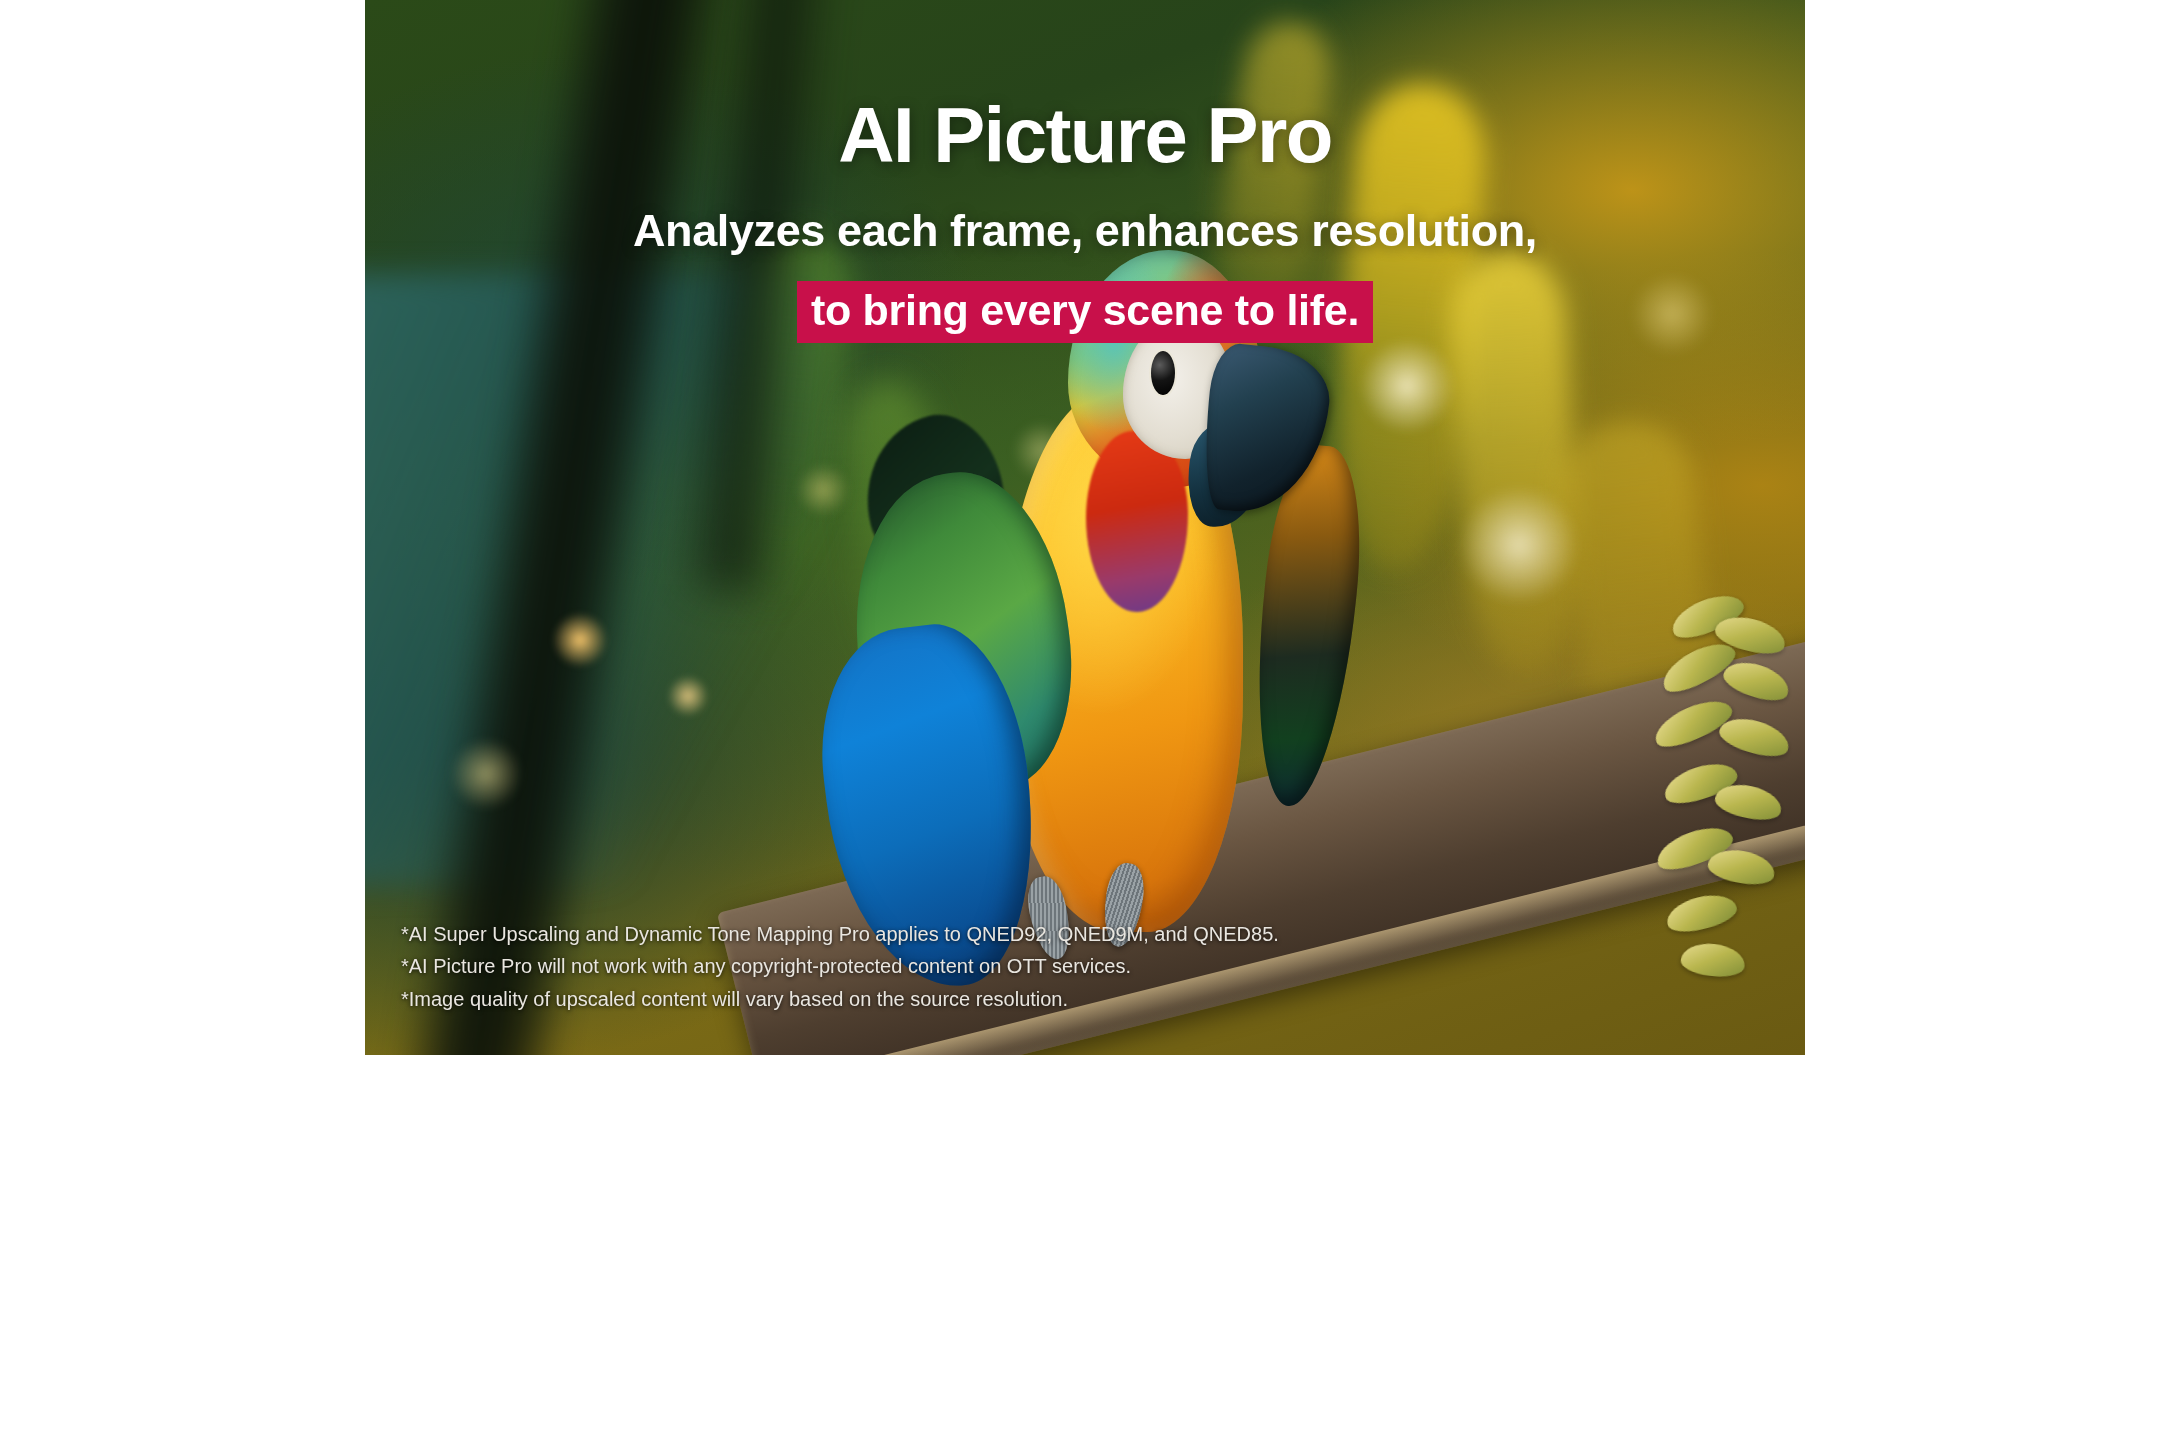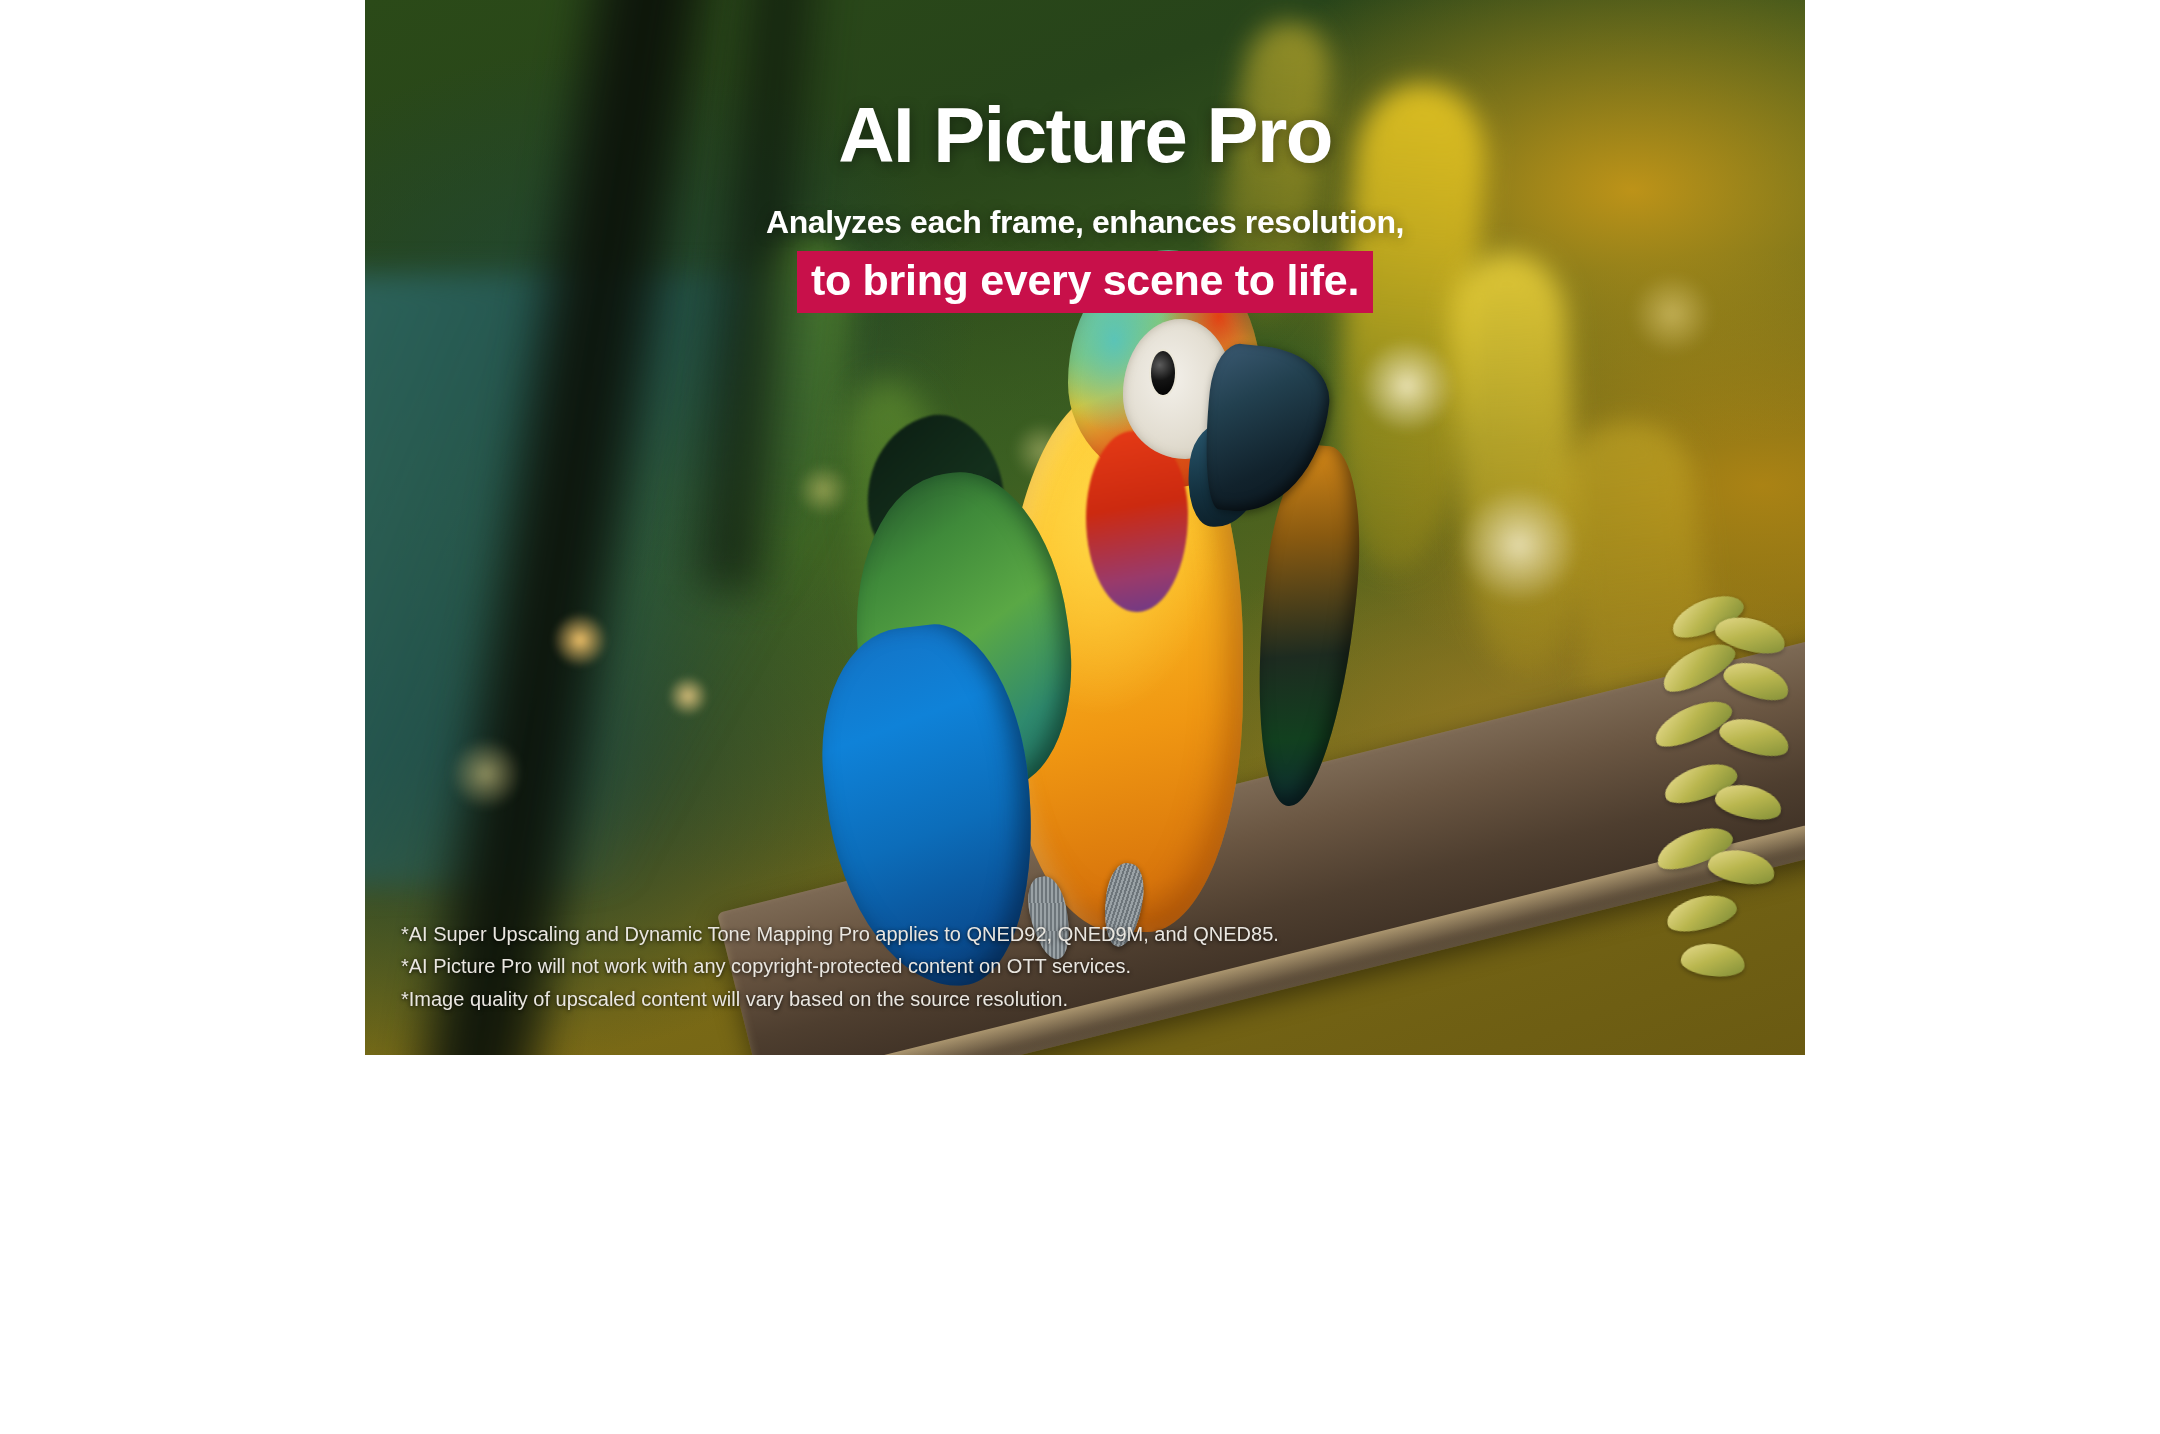--- a/index.html
+++ b/index.html
@@ -165,24 +165,24 @@
   .hero{
     position:absolute;left:0;top:0;width:100%;
     text-align:center;padding-top:96px;
     text-shadow:0 2px 14px rgba(0,0,0,.42);
   }
   .hero h1{
     margin:0;color:#ffffff;font-size:78px;line-height:1.02;
     font-weight:700;letter-spacing:-1.6px;
   }
   .sub{
-    margin:26px auto 0;color:#ffffff;font-size:32px;line-height:1.28;
+    margin:26px auto 0;color:#ffffff;font-size:45px;line-height:1.28;
     font-weight:700;letter-spacing:-.4px;max-width:1180px;
   }
-  .hl-wrap{margin-top:8px;text-align:center;}
+  .hl-wrap{margin-top:22px;text-align:center;}
   .hl{
     display:inline-block;background:#c8104a;color:#ffffff;
     font-size:43px;font-weight:700;letter-spacing:-.3px;
     padding:5px 14px 9px;line-height:1.12;text-shadow:none;
   }
 
   .notes{
     position:absolute;left:36px;bottom:40px;width:92%;
     color:#e9e6e0;font-size:20px;line-height:1.62;
     text-shadow:0 1px 4px rgba(0,0,0,.85);

